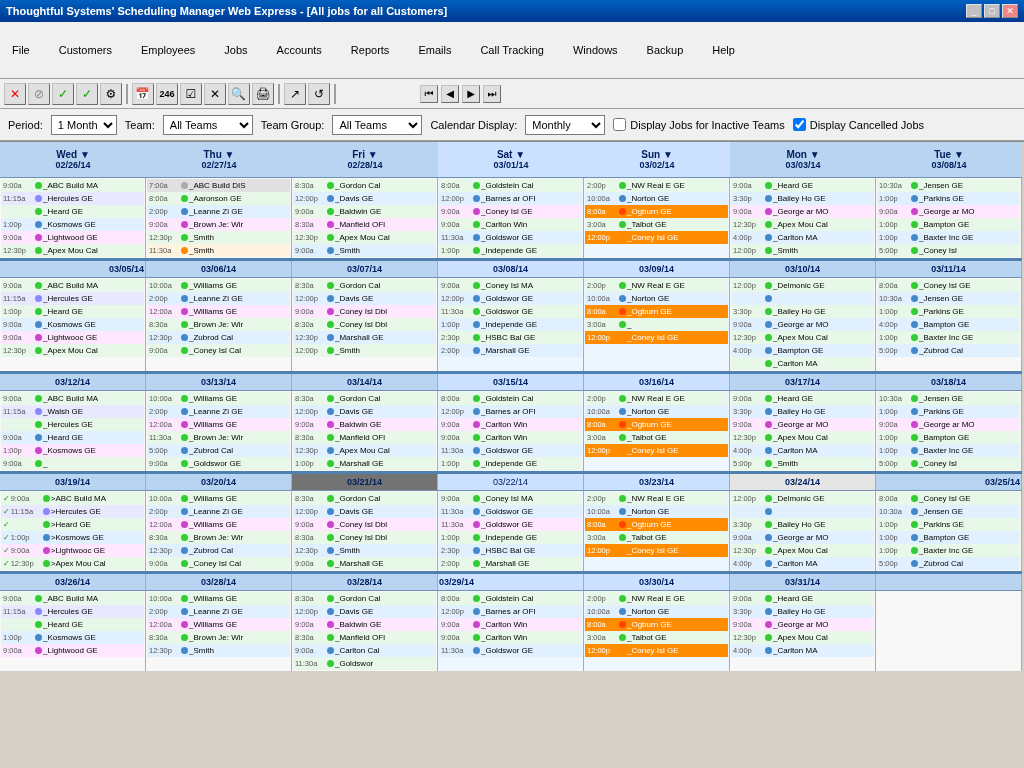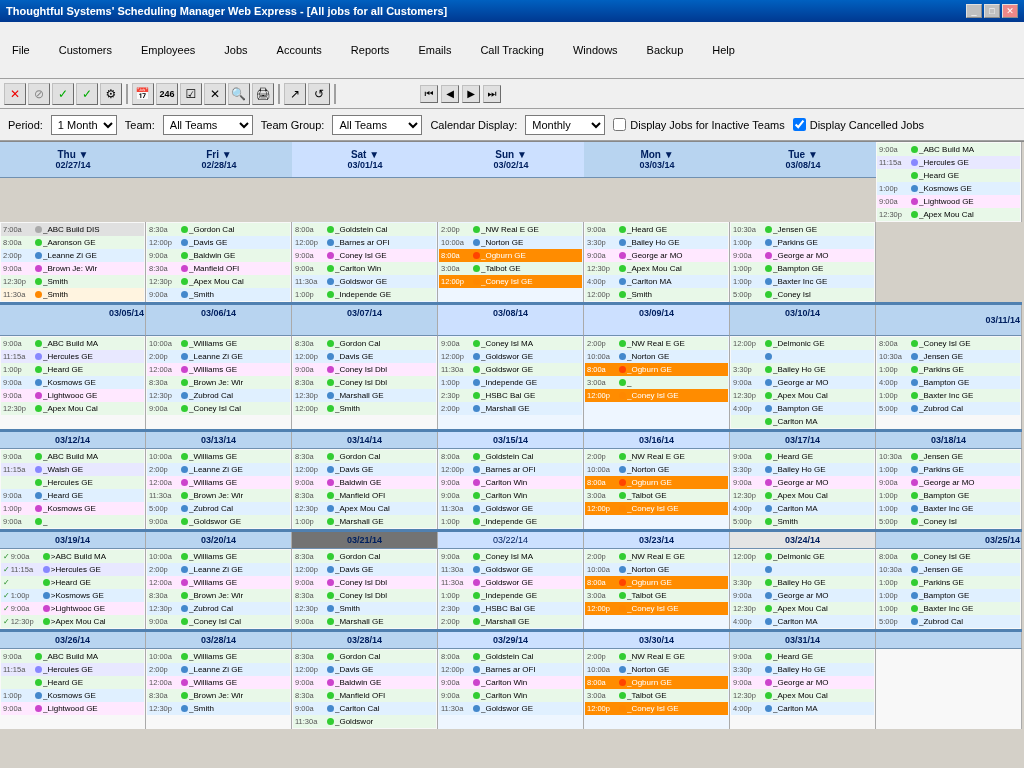--- a/index.html
+++ b/index.html
@@ -211,20 +211,24 @@
   <label style="display:flex;align-items:center;gap:2px;font-size:11px;">
     <input type="checkbox" class="filter-checkbox" checked="" style="">
     <span>Display Cancelled Jobs</span>
   </label>
 </div>
 
 <div style="overflow:auto; height:calc(768px - 110px); border-top: 1px solid #888;">
   <div style="display:grid; grid-template-columns: repeat(7, 146px); min-width: 1022px;">
 
     <div class="sched-day-header" style="background:#b8d4f0;">
+      <div style="font-size:10px;">Wed ▼</div>
+      <div style="font-size:9px;">02/26/14</div>
+    </div>
+    <div class="sched-day-header" style="background:#b8d4f0;">
       <div style="font-size:10px;">Thu ▼</div>
       <div style="font-size:9px;">02/27/14</div>
     </div>
     <div class="sched-day-header" style="background:#b8d4f0;">
       <div style="font-size:10px;">Fri ▼</div>
       <div style="font-size:9px;">02/28/14</div>
     </div>
     <div class="sched-day-header sat-col" style="background:#cce0ff;">
       <div style="font-size:10px;">Sat ▼</div>
       <div style="font-size:9px;">03/01/14</div>
@@ -469,21 +473,21 @@
     </div>
 
     <div style="grid-column:1/-1; height:3px; background:#5080b0;"></div>
 
     <div style="background:#b8d4f0; text-align:right; padding:3px 1px; font-size:9px; font-weight:bold; border-right:1px solid #aaa; border-bottom:1px solid #7090b0; color:#002060;">03/05/14</div>
     <div style="background:#b8d4f0; text-align:center; padding:3px 1px; font-size:9px; font-weight:bold; border-right:1px solid #aaa; border-bottom:1px solid #7090b0; color:#002060;">03/06/14</div>
     <div style="background:#b8d4f0; text-align:center; padding:3px 1px; font-size:9px; font-weight:bold; border-right:1px solid #aaa; border-bottom:1px solid #7090b0; color:#002060;">03/07/14</div>
     <div style="background:#cce0ff; text-align:center; padding:3px 1px; font-size:9px; font-weight:bold; border-right:1px solid #aaa; border-bottom:1px solid #7090b0; color:#002060;">03/08/14</div>
     <div style="background:#cce0ff; text-align:center; padding:3px 1px; font-size:9px; font-weight:bold; border-right:1px solid #aaa; border-bottom:1px solid #7090b0; color:#002060;">03/09/14</div>
     <div style="background:#b8d4f0; text-align:center; padding:3px 1px; font-size:9px; font-weight:bold; border-right:1px solid #aaa; border-bottom:1px solid #7090b0; color:#002060;">03/10/14</div>
-    <div style="background:#b8d4f0; text-align:right; padding:10px 1px; font-size:9px; font-weight:bold; border-right:1px solid #aaa; border-bottom:1px solid #7090b0; color:#002060;">03/11/14</div>
+    <div style="background:#b8d4f0; text-align:center; padding:3px 1px; font-size:9px; font-weight:bold; border-right:1px solid #aaa; border-bottom:1px solid #7090b0; color:#002060;">03/11/14</div>
 
     <div style="border-right:1px solid #aaa; background:#f8f8f8; padding:1px;">
       <div class="ev bg-g">
           <span class="ev-t">9:00a</span>
           <span class="ev-d dot-g"></span>
           <span class="ev-n">_ABC Build MA</span>
         </div>
       <div class="ev bg-lb">
           <span class="ev-t">11:15a</span>
           <span class="ev-d dot-lb"></span>
@@ -1167,21 +1171,21 @@
           <span class="ev-d dot-b"></span>
           <span class="ev-n">_Zubrod     Cal</span>
         </div>
     </div>
 
     <div style="grid-column:1/-1; height:3px; background:#5080b0;"></div>
 
     <div style="background:#b8d4f0; text-align:center; padding:3px 1px; font-size:9px; font-weight:bold; border-right:1px solid #aaa; border-bottom:1px solid #7090b0; color:#002060;">03/26/14</div>
     <div style="background:#b8d4f0; text-align:center; padding:3px 1px; font-size:9px; font-weight:bold; border-right:1px solid #aaa; border-bottom:1px solid #7090b0; color:#002060;">03/28/14</div>
     <div style="background:#b8d4f0; text-align:center; padding:3px 1px; font-size:9px; font-weight:bold; border-right:1px solid #aaa; border-bottom:1px solid #7090b0; color:#002060;">03/28/14</div>
-    <div style="background:#cce0ff; text-align:center; padding:3px 1px; font-size:9px; font-weight:bold; border-right:1px solid #aaa; border-bottom:1px solid #7090b0; color:#002060;">03/29/14</div>
+    <div style="background:#cce0ff; text-align:left; padding:3px 1px; font-size:9px; font-weight:bold; border-right:1px solid #aaa; border-bottom:1px solid #7090b0; color:#002060;">03/29/14</div>
     <div style="background:#cce0ff; text-align:center; padding:3px 1px; font-size:9px; font-weight:bold; border-right:1px solid #aaa; border-bottom:1px solid #7090b0; color:#002060;">03/30/14</div>
     <div style="background:#b8d4f0; text-align:center; padding:3px 1px; font-size:9px; font-weight:bold; border-right:1px solid #aaa; border-bottom:1px solid #7090b0; color:#002060;">03/31/14</div>
     <div style="background:#b8d4f0; text-align:center; padding:3px 1px; font-size:9px; font-weight:bold; border-right:1px solid #aaa; border-bottom:1px solid #7090b0; color:#002060;"></div>
 
     <div style="border-right:1px solid #aaa; background:#f8f8f8; padding:1px;">
       <div class="ev bg-g">
           <span class="ev-t">9:00a</span>
           <span class="ev-d dot-g"></span>
           <span class="ev-n">_ABC Build MA</span>
         </div>

